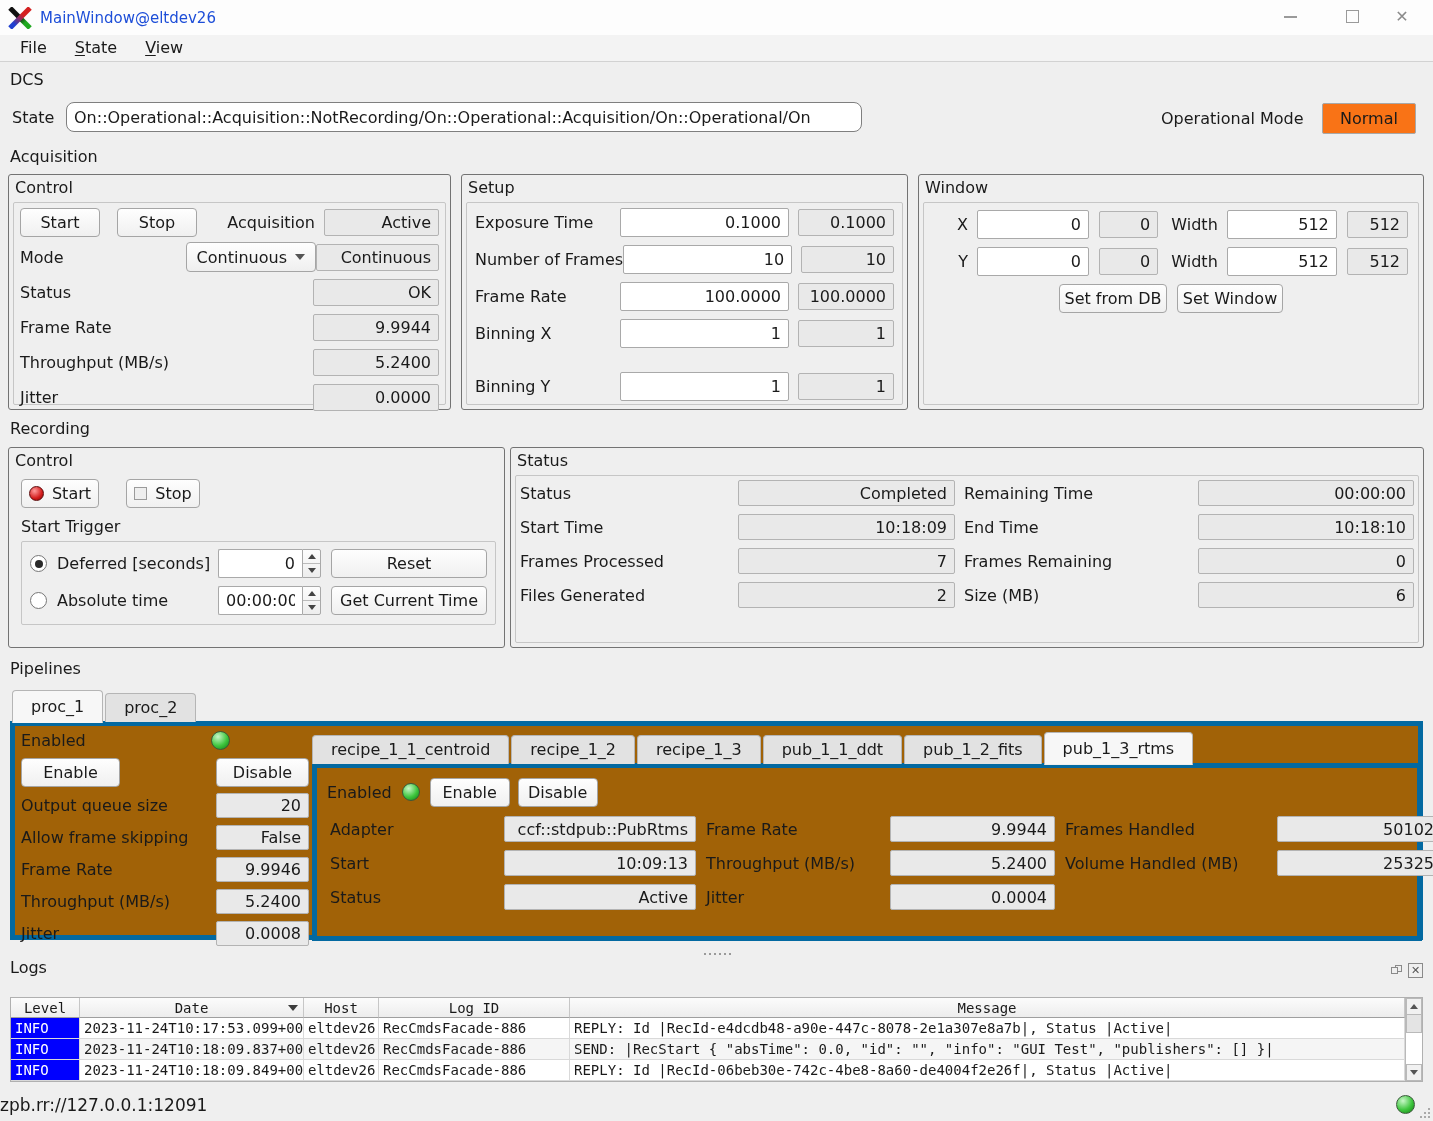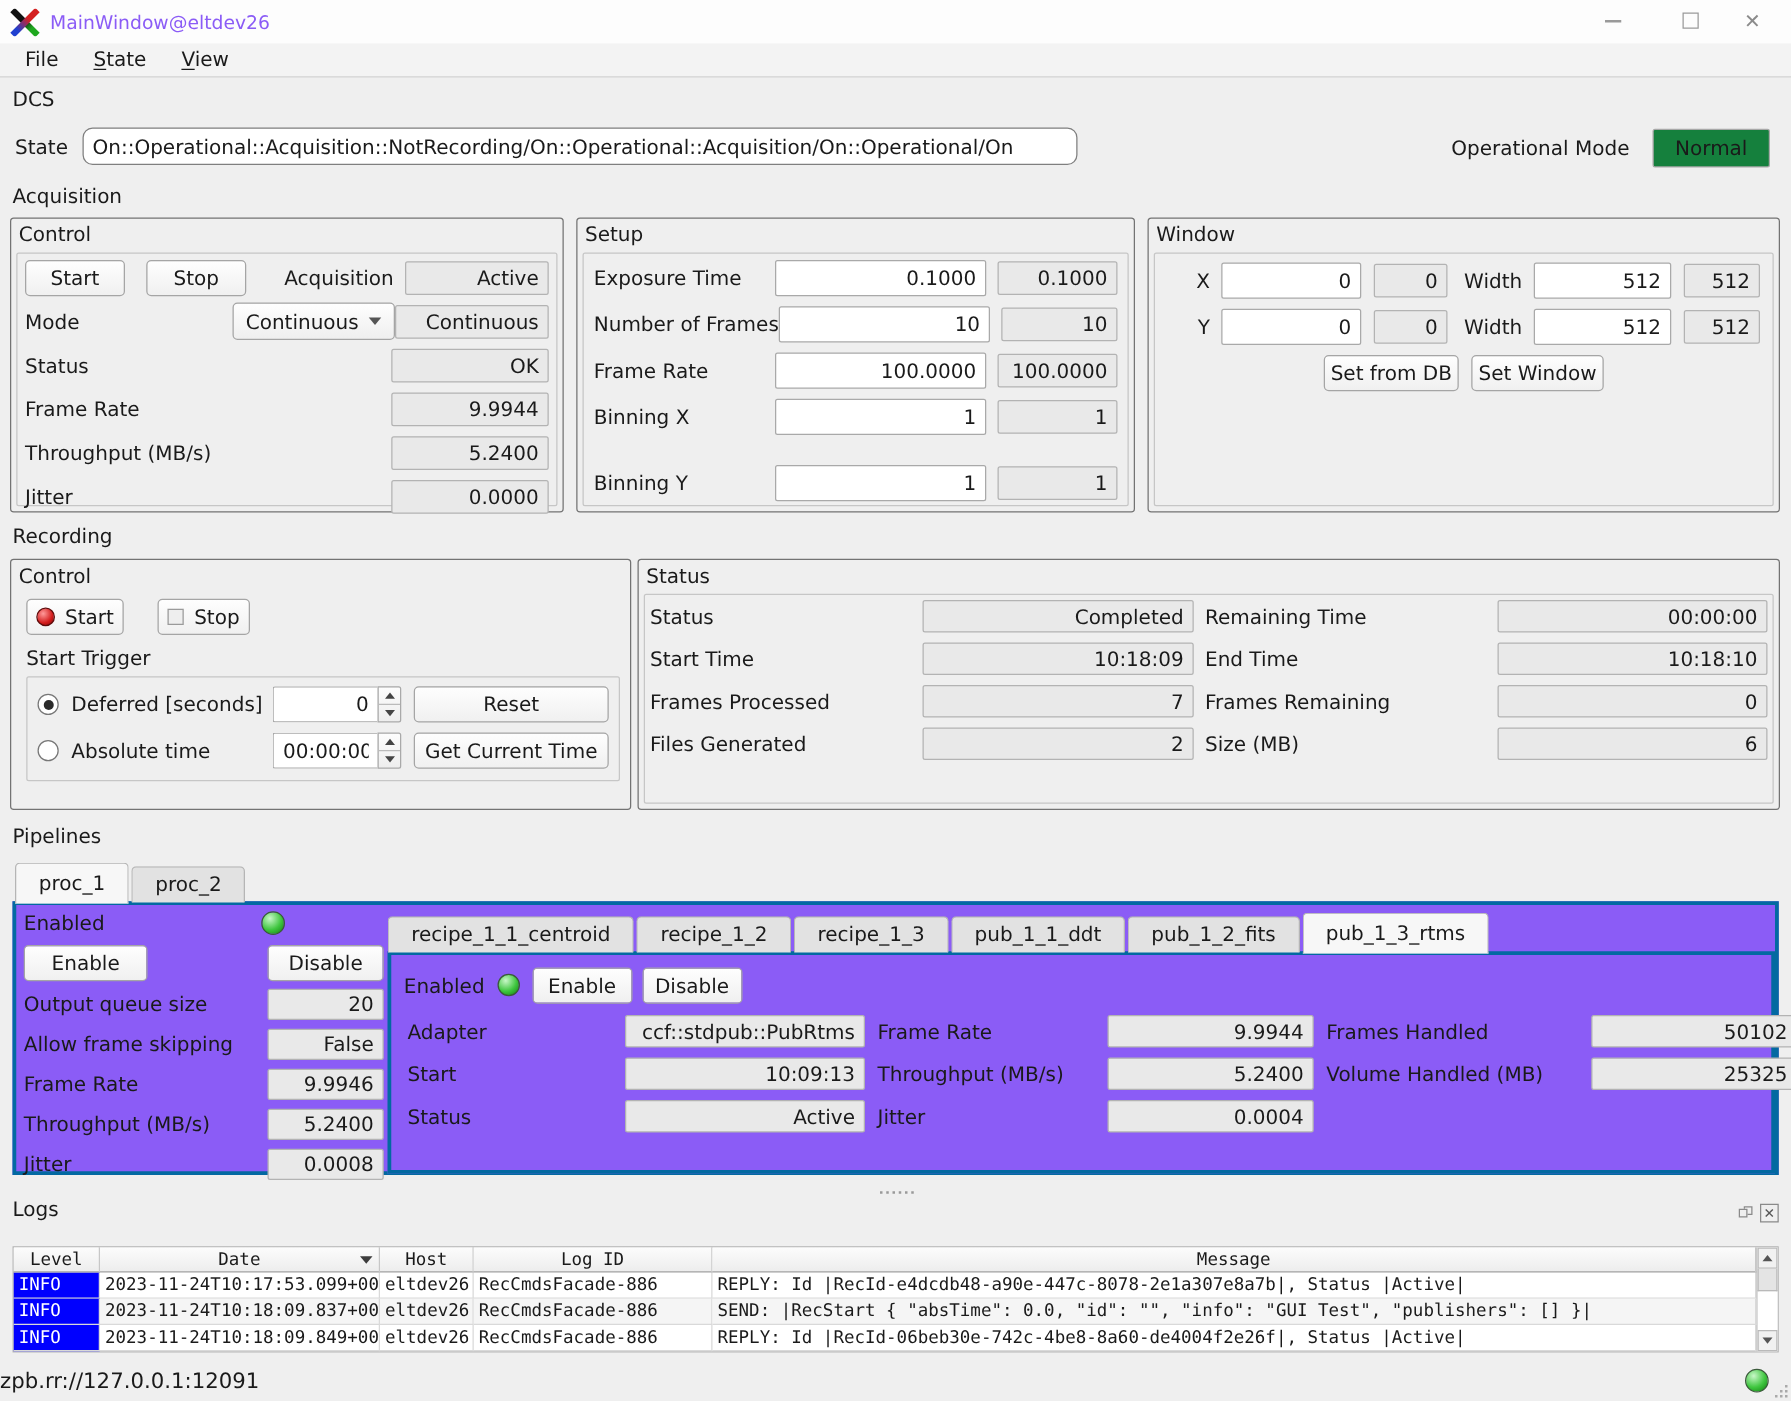--- a/index.html
+++ b/index.html
@@ -6,21 +6,21 @@
   html,body { width:1433px; height:1121px; }
   body {
     font-family: "DejaVu Sans", "Liberation Sans", sans-serif;
     font-size: 15px; color:#1a1a1a; background:#efefef; overflow:hidden;
   }
   .page { position:relative; width:1433px; height:1121px; background:#efefef; }
 
   
   .titlebar { position:absolute; left:0; top:0; width:1433px; height:35px; background:#fdfdfd; display:flex; align-items:center; }
   .app-icon { width:24px; height:22px; margin-left:8px; }
-  .title-text { margin-left:8px; color:#8b5cf6; font-size:15px; }
+  .title-text { margin-left:8px; color:#1d4ed8; font-size:15px; }
   .win-btn { position:absolute; top:0; width:46px; height:33px; display:flex; align-items:center; justify-content:center; color:#8b8b8b; }
   .wb-min { right:120px; } .wb-max { right:58px; } .wb-close { right:8px; font-size:16px; }
   .wb-min i { display:block; width:13px; border-top:2px solid #9a9a9a; }
   .wb-max i { display:block; width:13px; height:13px; border:1.5px solid #9a9a9a; }
 
   
   .menubar { position:absolute; left:0; top:35px; width:1433px; height:27px; background:#f3f3f3; border-bottom:1px solid #d2d2d2; display:flex; align-items:center; padding-left:10px; }
   .mi { padding:2px 10px 3px 10px; margin-right:8px; font-size:16px; }
   .mi .u { text-decoration:underline; text-underline-offset:2px; }
 
@@ -47,21 +47,21 @@
   .spinbtns .dn::after { content:""; border-left:4px solid transparent; border-right:4px solid transparent; border-top:5px solid #444; }
   .spinbtns .up { border-bottom:1px solid #bbb; }
 
   
   .ac-row { display:flex; align-items:center; height:28px; margin:0 2px 7px 2px; }
 
   
   .tabbar { position:absolute; display:flex; align-items:flex-end; }
   .tab { background:#e2e2e2; border:1px solid #b5b5b5; border-bottom:none; border-radius:4px 4px 0 0; padding:5px 18px 6px 18px; font-size:16px; margin-right:2px; height:29px; display:flex; align-items:center; }
   .tab.active { background:#f7f7f7; height:33px; position:relative; z-index:3; }
-  .tabpane { position:absolute; border:3px solid #0369a1; background:#8b5cf6; }
+  .tabpane { position:absolute; border:5px solid #0369a1; background:#a16207; }
 
   
   .logtable { position:absolute; left:10px; top:997px; width:1413px; font-family:"DejaVu Sans Mono","Liberation Mono",monospace; font-size:14px; border:1px solid #b0b0b0; background:#fff; }
   .lt-grid { display:grid; grid-template-columns:69px 224px 75px 191px 835px 17px; }
   .lt-h { background:linear-gradient(#fcfcfc,#ededed); border-right:1px solid #c7c7c7; border-bottom:1px solid #9f9f9f; height:20px; display:flex; align-items:center; justify-content:center; position:relative; }
   .lt-c { border-right:1px solid #d9d9d9; border-bottom:1px solid #d9d9d9; height:21px; display:flex; align-items:center; padding:0 4px; white-space:nowrap; overflow:hidden; }
   .lt-c.lvl { background:#0000ff; color:#fff; }
   .r2 { background:#f5f5f5; }
   .sortarr { position:absolute; right:5px; width:0; height:0; border-left:5px solid transparent; border-right:5px solid transparent; border-top:6px solid #3d3d3d; }
   .vscroll { grid-row:1 / span 4; grid-column:6; display:flex; flex-direction:column; background:#fff; border-left:1px solid #b9b9b9; }
@@ -124,21 +124,21 @@
   <div class="menubar">
     <div class="mi"><span>File</span><span class="u"></span><span></span></div>
     <div class="mi"><span></span><span class="u">S</span><span>tate</span></div>
     <div class="mi"><span></span><span class="u">V</span><span>iew</span></div>
   </div>
 
   <div class="seclabel" style="left:10px;top:70px">DCS</div>
   <div class="lbl" style="position:absolute;left:12px;top:108px">State</div>
   <input class="ed" style="position: absolute; left: 66px; top: 102px; width: 796px; height: 30px; border-radius: 8px; border-color: rgb(127, 127, 127); text-align: left;" value="On::Operational::Acquisition::NotRecording/On::Operational::Acquisition/On::Operational/On">
   <div class="lbl" style="position:absolute;left:1161px;top:109px">Operational Mode</div>
-  <div class="ro" style="position:absolute;left:1322px;top:103px;width:94px;height:31px;justify-content:center;background:#15803d;border-color:#a8a8a8">Normal</div>
+  <div class="ro" style="position:absolute;left:1322px;top:103px;width:94px;height:31px;justify-content:center;background:#f97316;border-color:#a8a8a8">Normal</div>
 
   <div class="seclabel" style="left:10px;top:147px">Acquisition</div>
 
   <div class="gb" style="left:8px;top:174px;width:443px;height:236px">
     <div class="t">Control</div>
     <div class="frame" style="left:4px;top:27px;right:4px;bottom:4px;padding:5px 4px">
       <div class="ac-row">
         <div class="btn" style="width:80px">Start</div>
         <div class="btn" style="width:80px;margin-left:17px">Stop</div>
         <div class="lbl" style="margin-left:auto;margin-right:9px">Acquisition</div>

